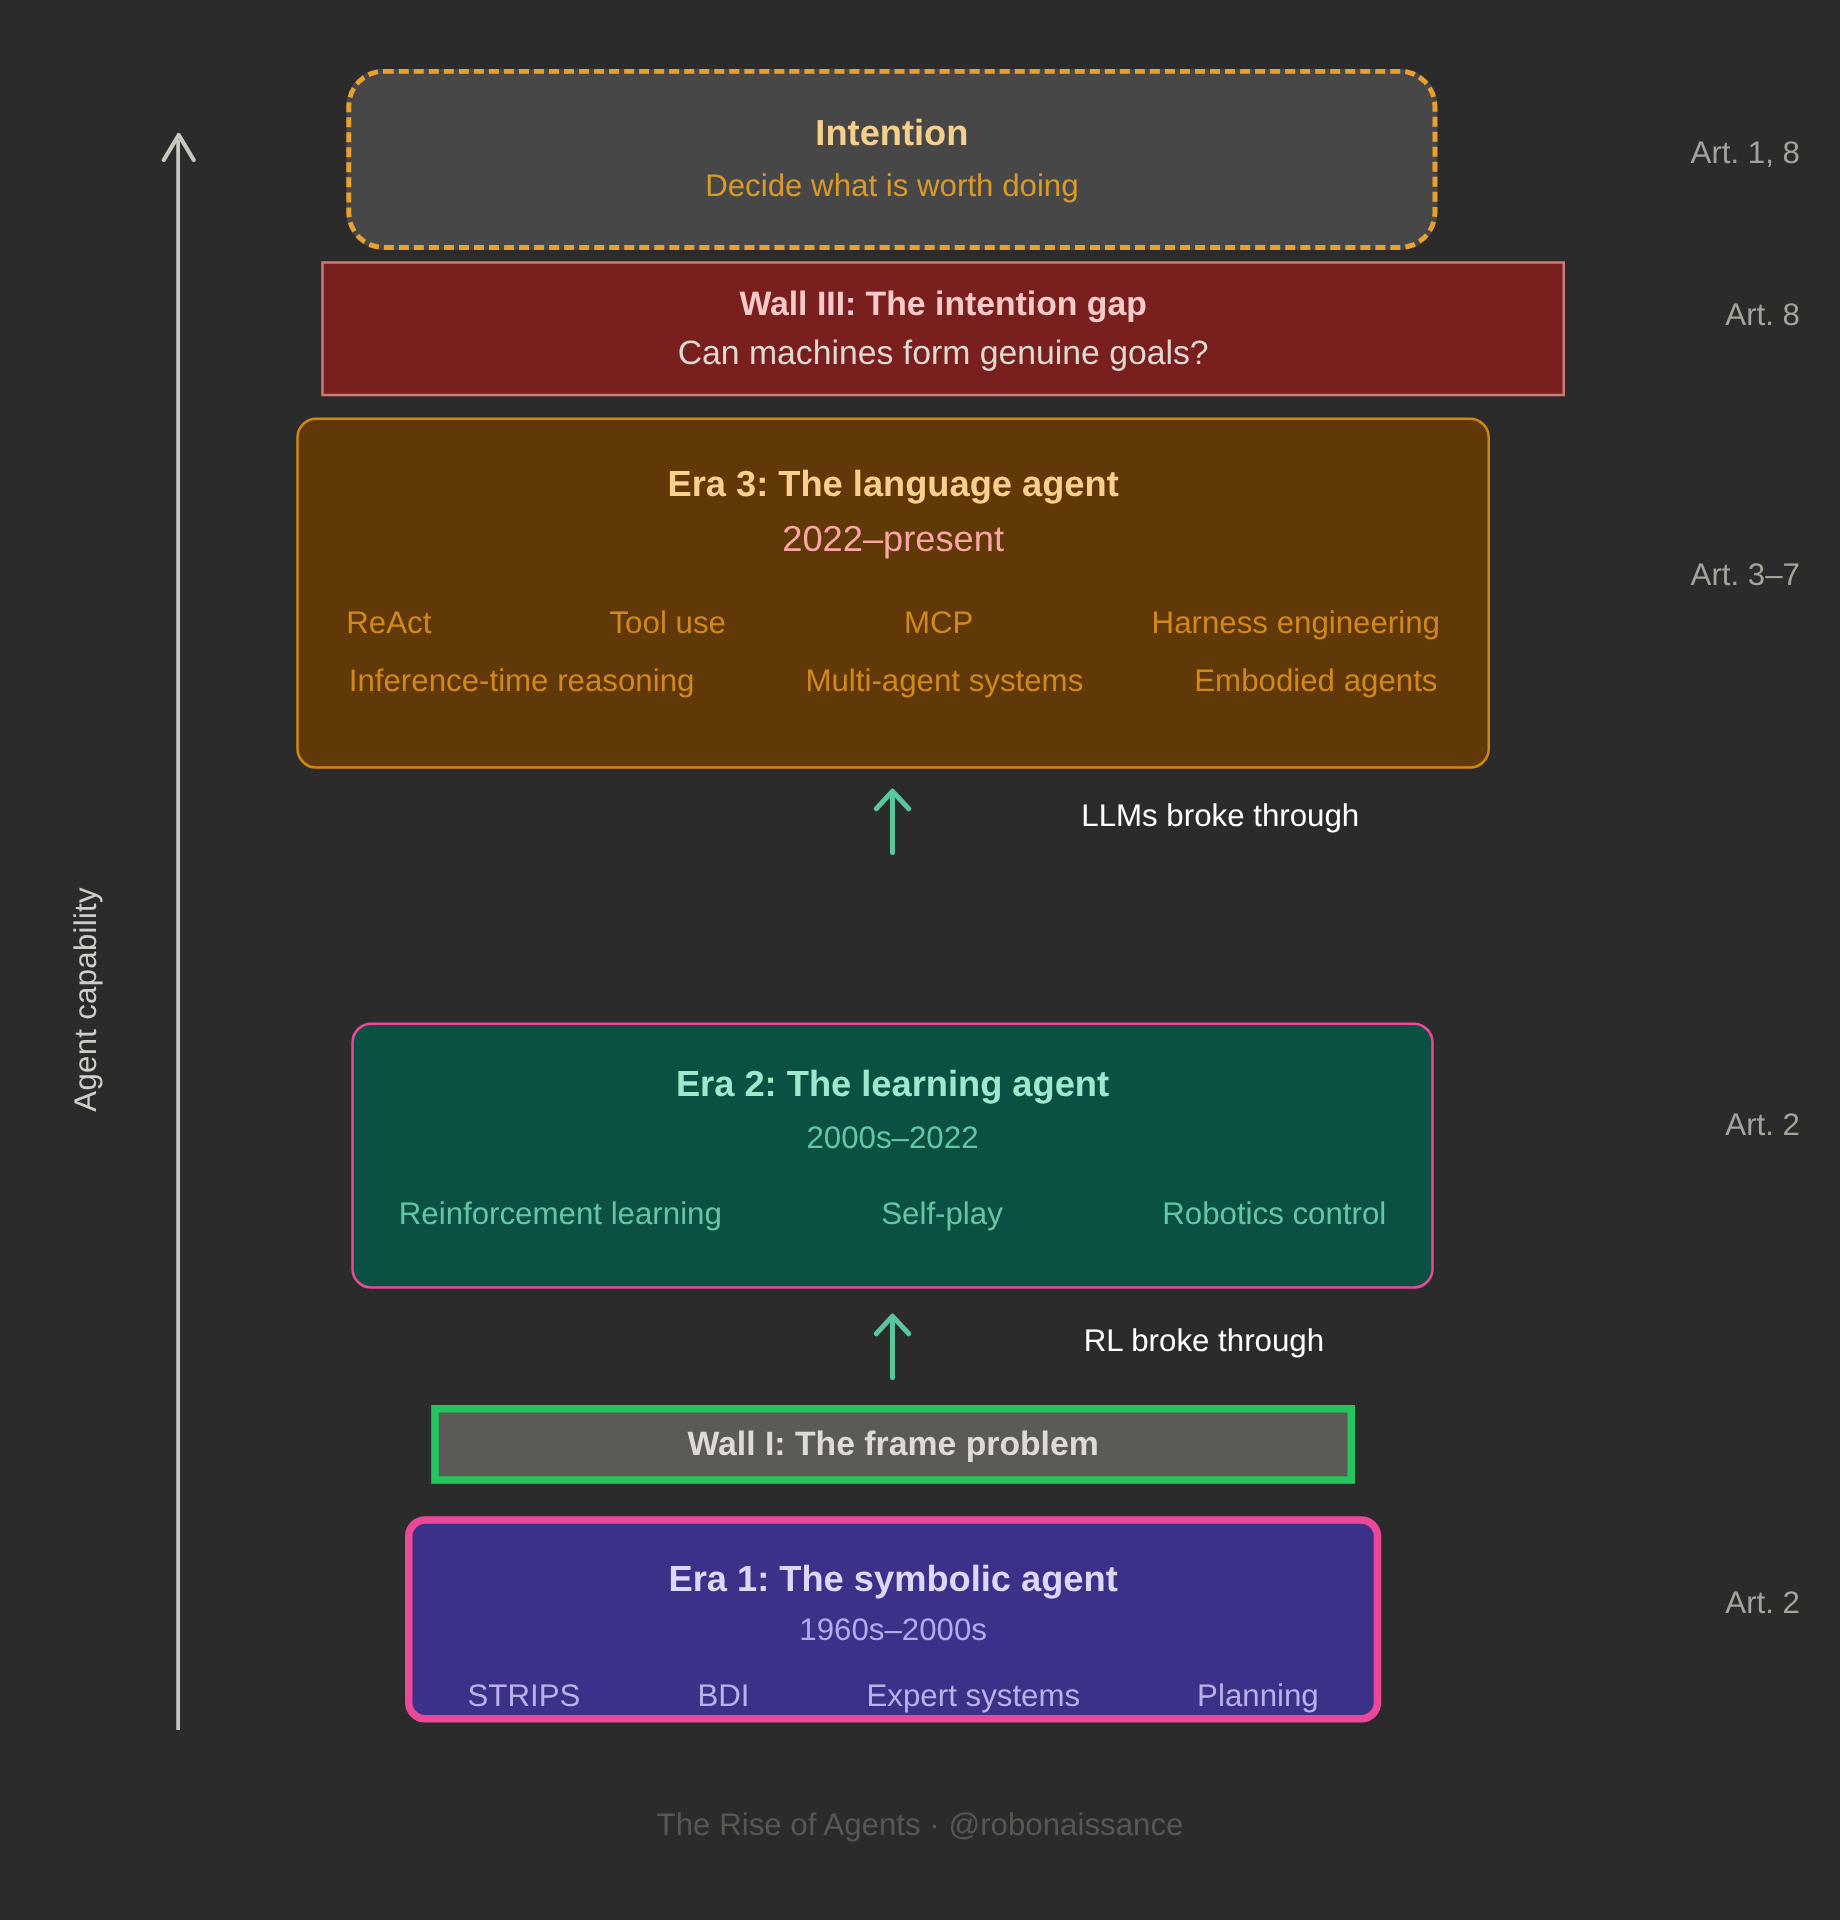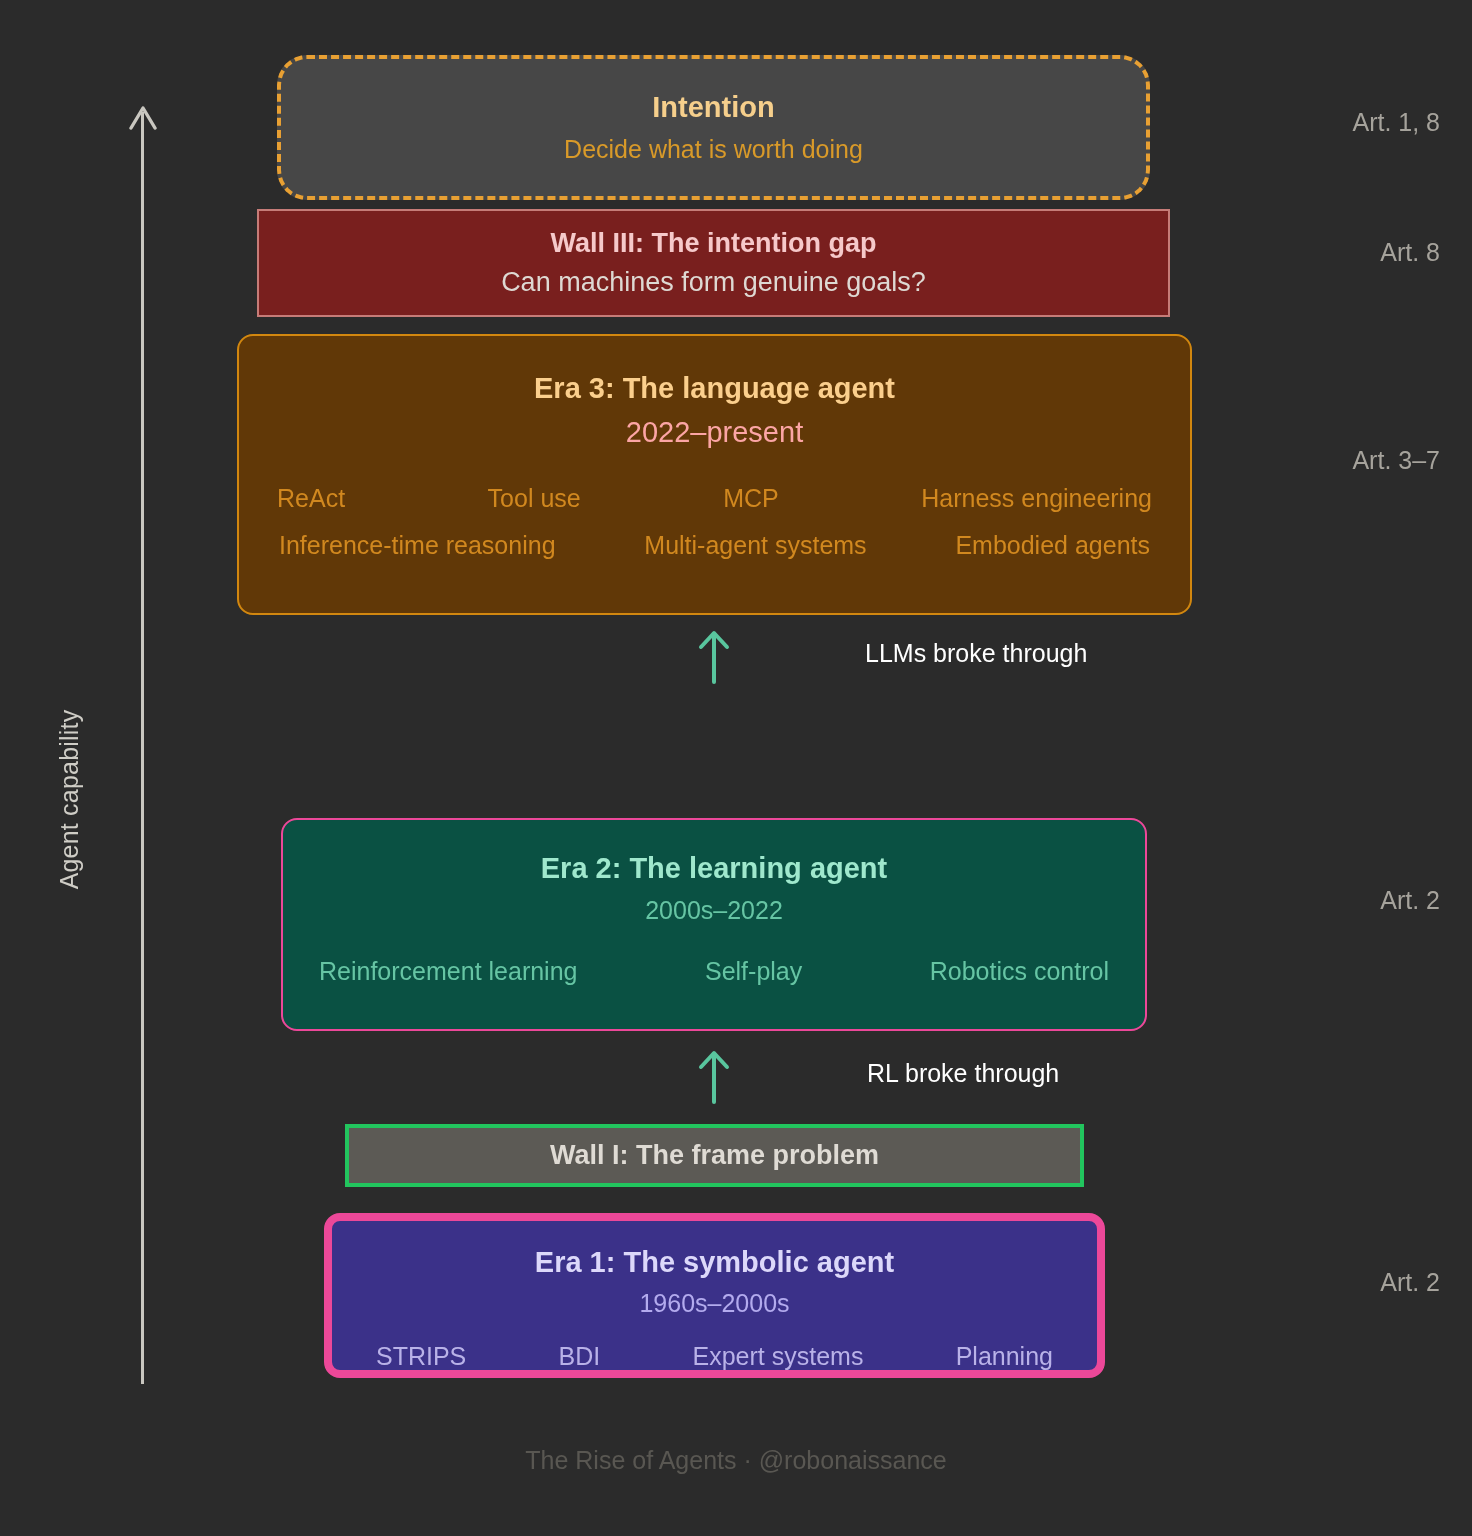--- a/index.html
+++ b/index.html
@@ -81,21 +81,21 @@
     left: 277px; top: 55px; width: 873px; height: 145px;
     background: #474747;
     border: 4px dashed #e8a033;
     border-radius: 30px;
   }
   #intention .title { color: #f6cf8c; font-size: 29px; margin-bottom: 11px; }
   #intention .sub   { color: #d99a29; font-size: 25px; }
 
   
   #wall3 {
-    left: 257px; top: 209px; width: 913px; height: 108px;
+    left: 257px; top: 209px; width: 995px; height: 108px;
     background: #791f1e;
     border: 2px solid #c67c78;
   }
   #wall3 .title { color: #f6c9ca; font-size: 27px; margin-bottom: 9px; }
   #wall3 .sub   { color: #ded9d3; font-size: 27px; }
 
   
   #era3 {
     left: 237px; top: 334px; width: 955px; height: 281px;
     background: #613807;
@@ -129,31 +129,31 @@
     padding-top: 32px;
   }
   #era2 .title { color: #9fe8cd; font-size: 29px; margin-bottom: 12px; }
   #era2 .sub   { color: #66c5a4; font-size: 25px; }
   #era2 .tags  { color: #66c5a4; font-size: 25px; margin-top: 32px; padding: 0 36px; justify-content: space-between; }
 
   
   #wall1 {
     left: 345px; top: 1124px; width: 739px; height: 63px;
     background: #5c5a55;
-    border: 4px solid #22c55e;
+    border: 6px solid #22c55e;
   }
   #wall1 .title { color: #dfdbd4; font-size: 27px; }
 
   
   #era1 {
     left: 324px; top: 1213px; width: 781px; height: 165px;
     background: #3b3189;
-    border: 8px solid #ec4899;
+    border: 6px solid #ec4899;
     border-radius: 16px;
-    justify-content: center;
+    justify-content: flex-end;
     padding-top: 26px;
   }
   #era1 .title { color: #dcd8fa; font-size: 29px; margin-bottom: 10px; }
   #era1 .sub   { color: #b3abee; font-size: 25px; }
   #era1 .tags  { color: #b9b2e8; font-size: 25px; margin-top: 24px; padding: 0 44px; justify-content: space-between; }
 
   
   .transition { position: absolute; }
   .transition .arrow { position: absolute; left: 0; top: 0; width: 38px; height: 56px; }
   .transition .arrow svg { display: block; }

